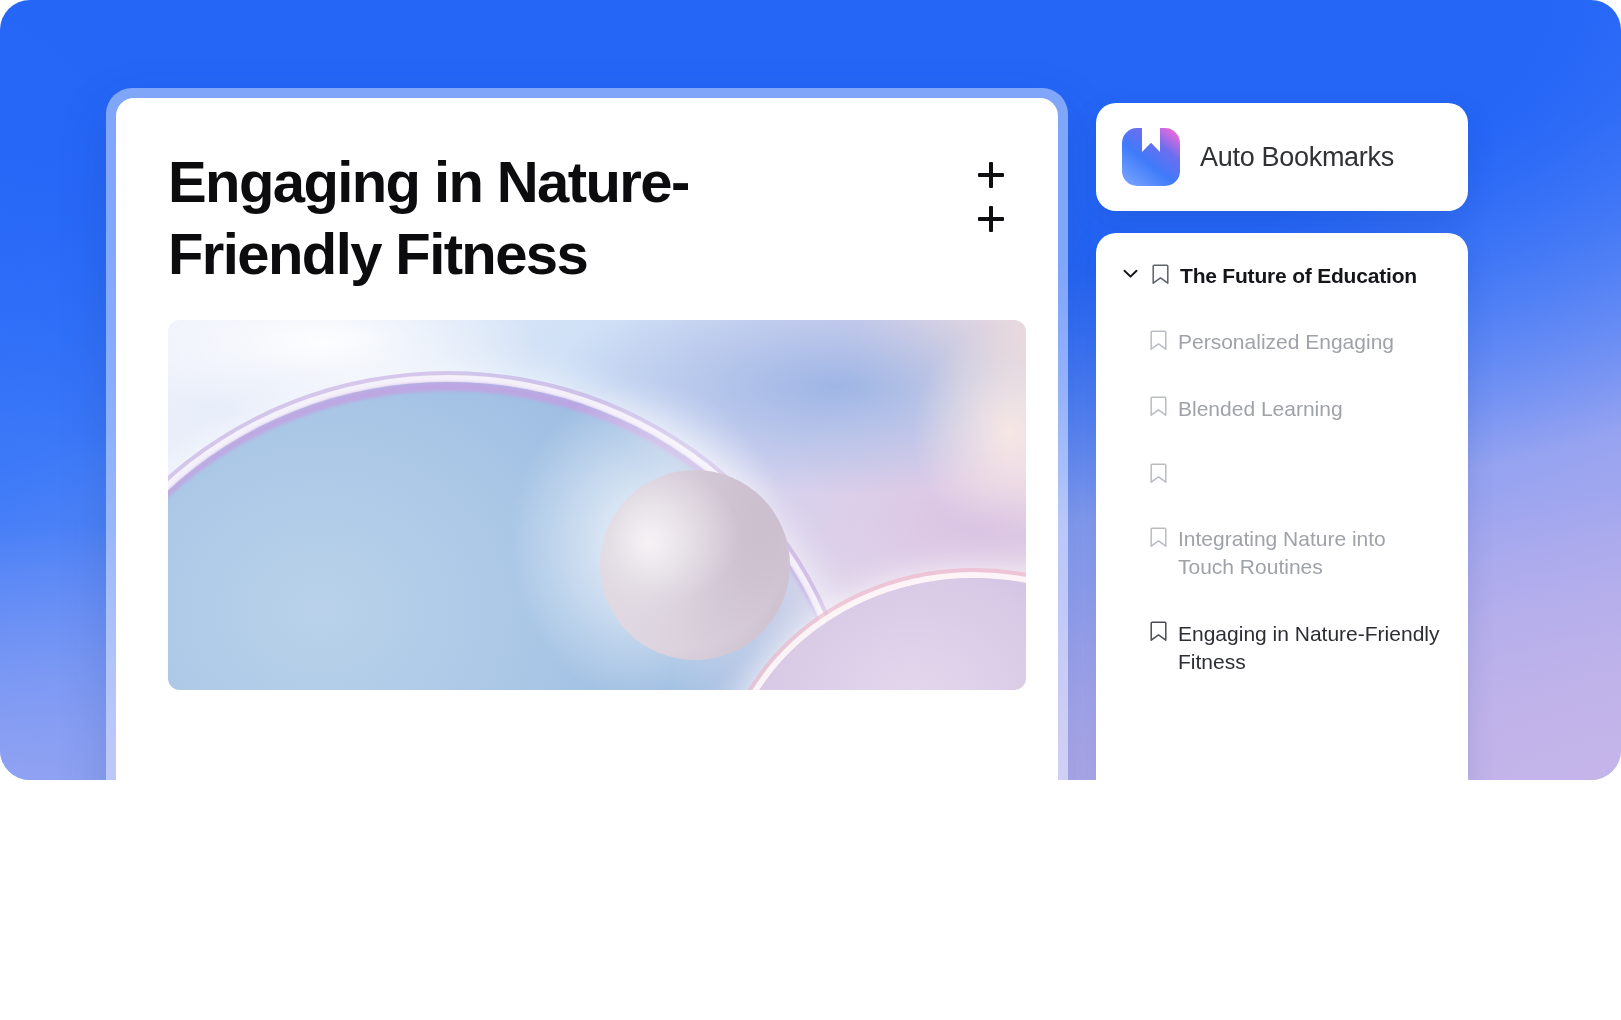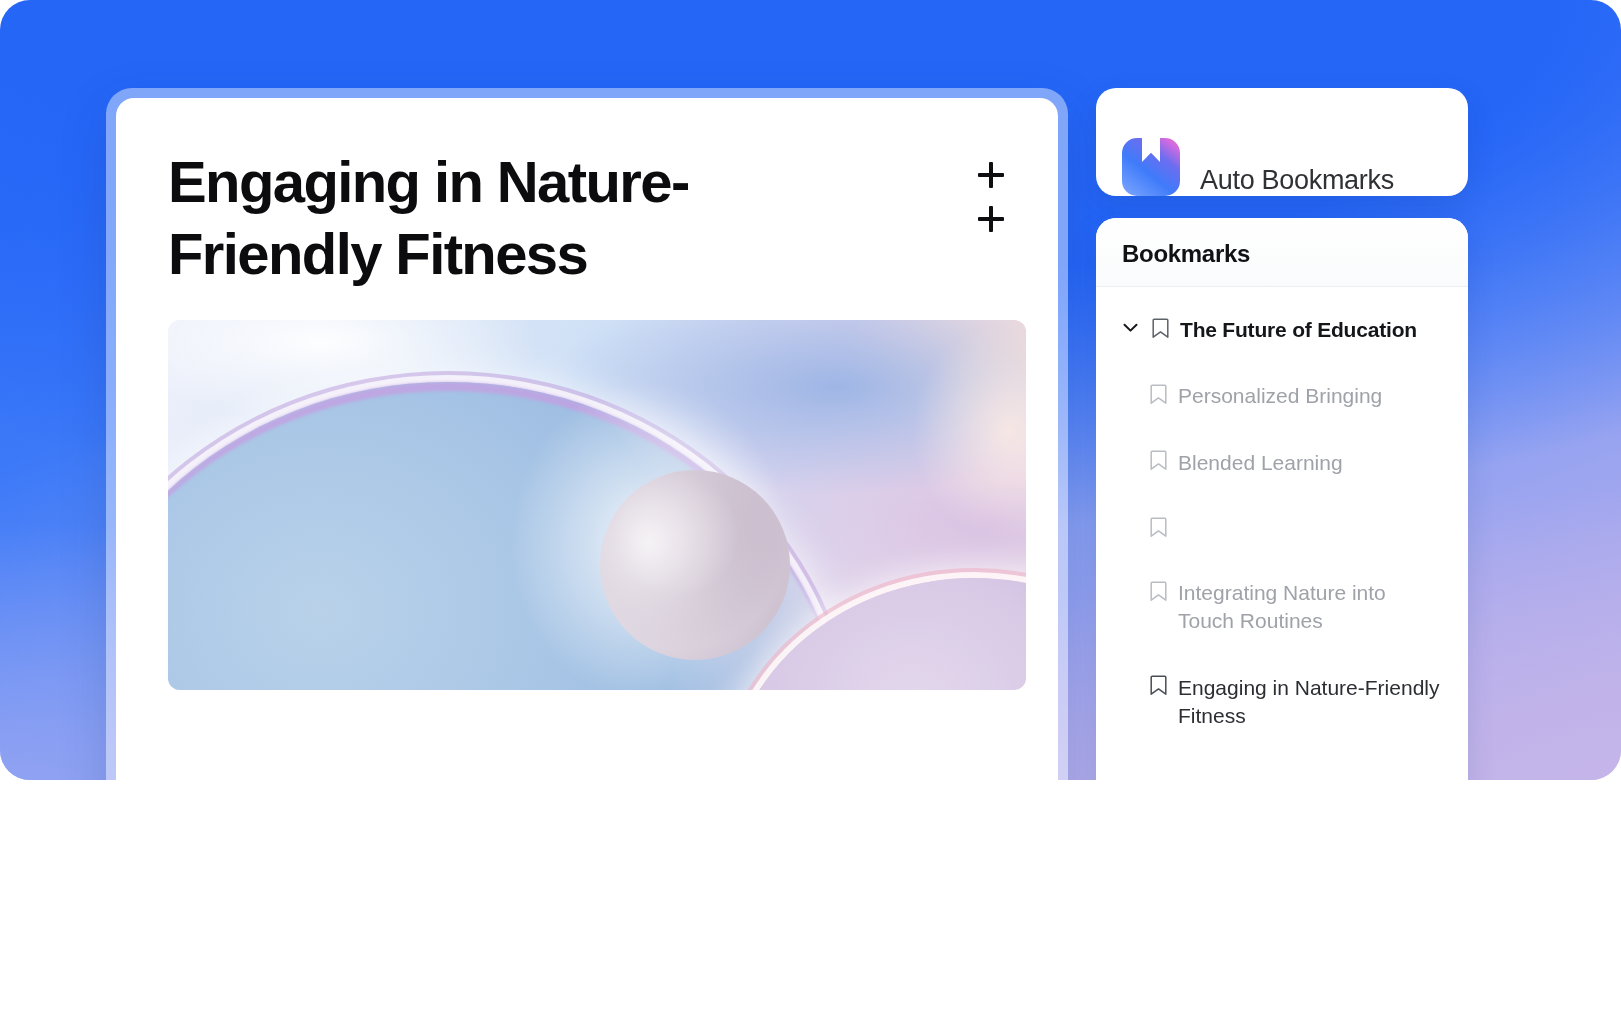--- a/index.html
+++ b/index.html
@@ -177,24 +177,25 @@
     display: flex;
     flex-direction: column;
     gap: 22px;
   }
 
   .brand-card {
     background: #ffffff;
     border-radius: 20px;
     height: 108px;
     display: flex;
-    align-items: flex-end;
+    align-items: center;
     padding: 0 26px;
     gap: 20px;
     box-shadow: 0 10px 28px rgba(20,48,120,0.14);
+    margin-top: 15px;
   }
   .brand-logo {
     width: 58px; height: 58px;
     border-radius: 15px;
     position: relative;
     overflow: hidden;
     background: linear-gradient(38deg, #7fa8ff 0%, #3f7bfa 42%, #6a6ef0 68%, #d26ae0 88%, #f472c8 100%);
     flex: 0 0 auto;
   }
   .brand-logo .ribbon {
@@ -305,42 +306,41 @@
     <div class="rail">
 
       <div class="brand-card">
         <div class="brand-logo">
           <div class="ribbon"></div>
         </div>
         <div class="brand-name">Auto Bookmarks</div>
       </div>
 
       <div class="bookmarks-card">
-        <div class="bookmarks-header">Bookmarks</div>
         <div class="bookmarks-list">
             <div class="bm-row parent">
               <span class="chev">
                 <svg width="15" height="10" viewBox="0 0 15 10">
                   <path d="M1.5 1.8 L7.5 7.6 L13.5 1.8" fill="none" stroke="#15171b" stroke-width="2" stroke-linecap="round" stroke-linejoin="round"></path>
                 </svg>
               </span>
               <span class="bmk">
                 <svg width="17" height="21" viewBox="0 0 17 21">
                   <path d="M2.2 1.2h12.6a1 1 0 0 1 1 1v17l-7.3-5.3-7.3 5.3v-17a1 1 0 0 1 1-1z" fill="none" stroke="#5d6168" stroke-width="1.5" stroke-linejoin="round"></path>
                 </svg>
               </span>
               <span class="label">The Future of Education</span>
             </div>
             <div class="bm-row child">
               <span class="bmk">
                 <svg width="17" height="21" viewBox="0 0 17 21">
                   <path d="M2.2 1.2h12.6a1 1 0 0 1 1 1v17l-7.3-5.3-7.3 5.3v-17a1 1 0 0 1 1-1z" fill="none" stroke="#b9bcc2" stroke-width="1.5" stroke-linejoin="round"></path>
                 </svg>
               </span>
-              <span class="label">Personalized Bringing</span>
+              <span class="label">Personalized Engaging</span>
             </div>
             <div class="bm-row child">
               <span class="bmk">
                 <svg width="17" height="21" viewBox="0 0 17 21">
                   <path d="M2.2 1.2h12.6a1 1 0 0 1 1 1v17l-7.3-5.3-7.3 5.3v-17a1 1 0 0 1 1-1z" fill="none" stroke="#b9bcc2" stroke-width="1.5" stroke-linejoin="round"></path>
                 </svg>
               </span>
               <span class="label">Blended Learning</span>
             </div>
             <div class="bm-row child">

